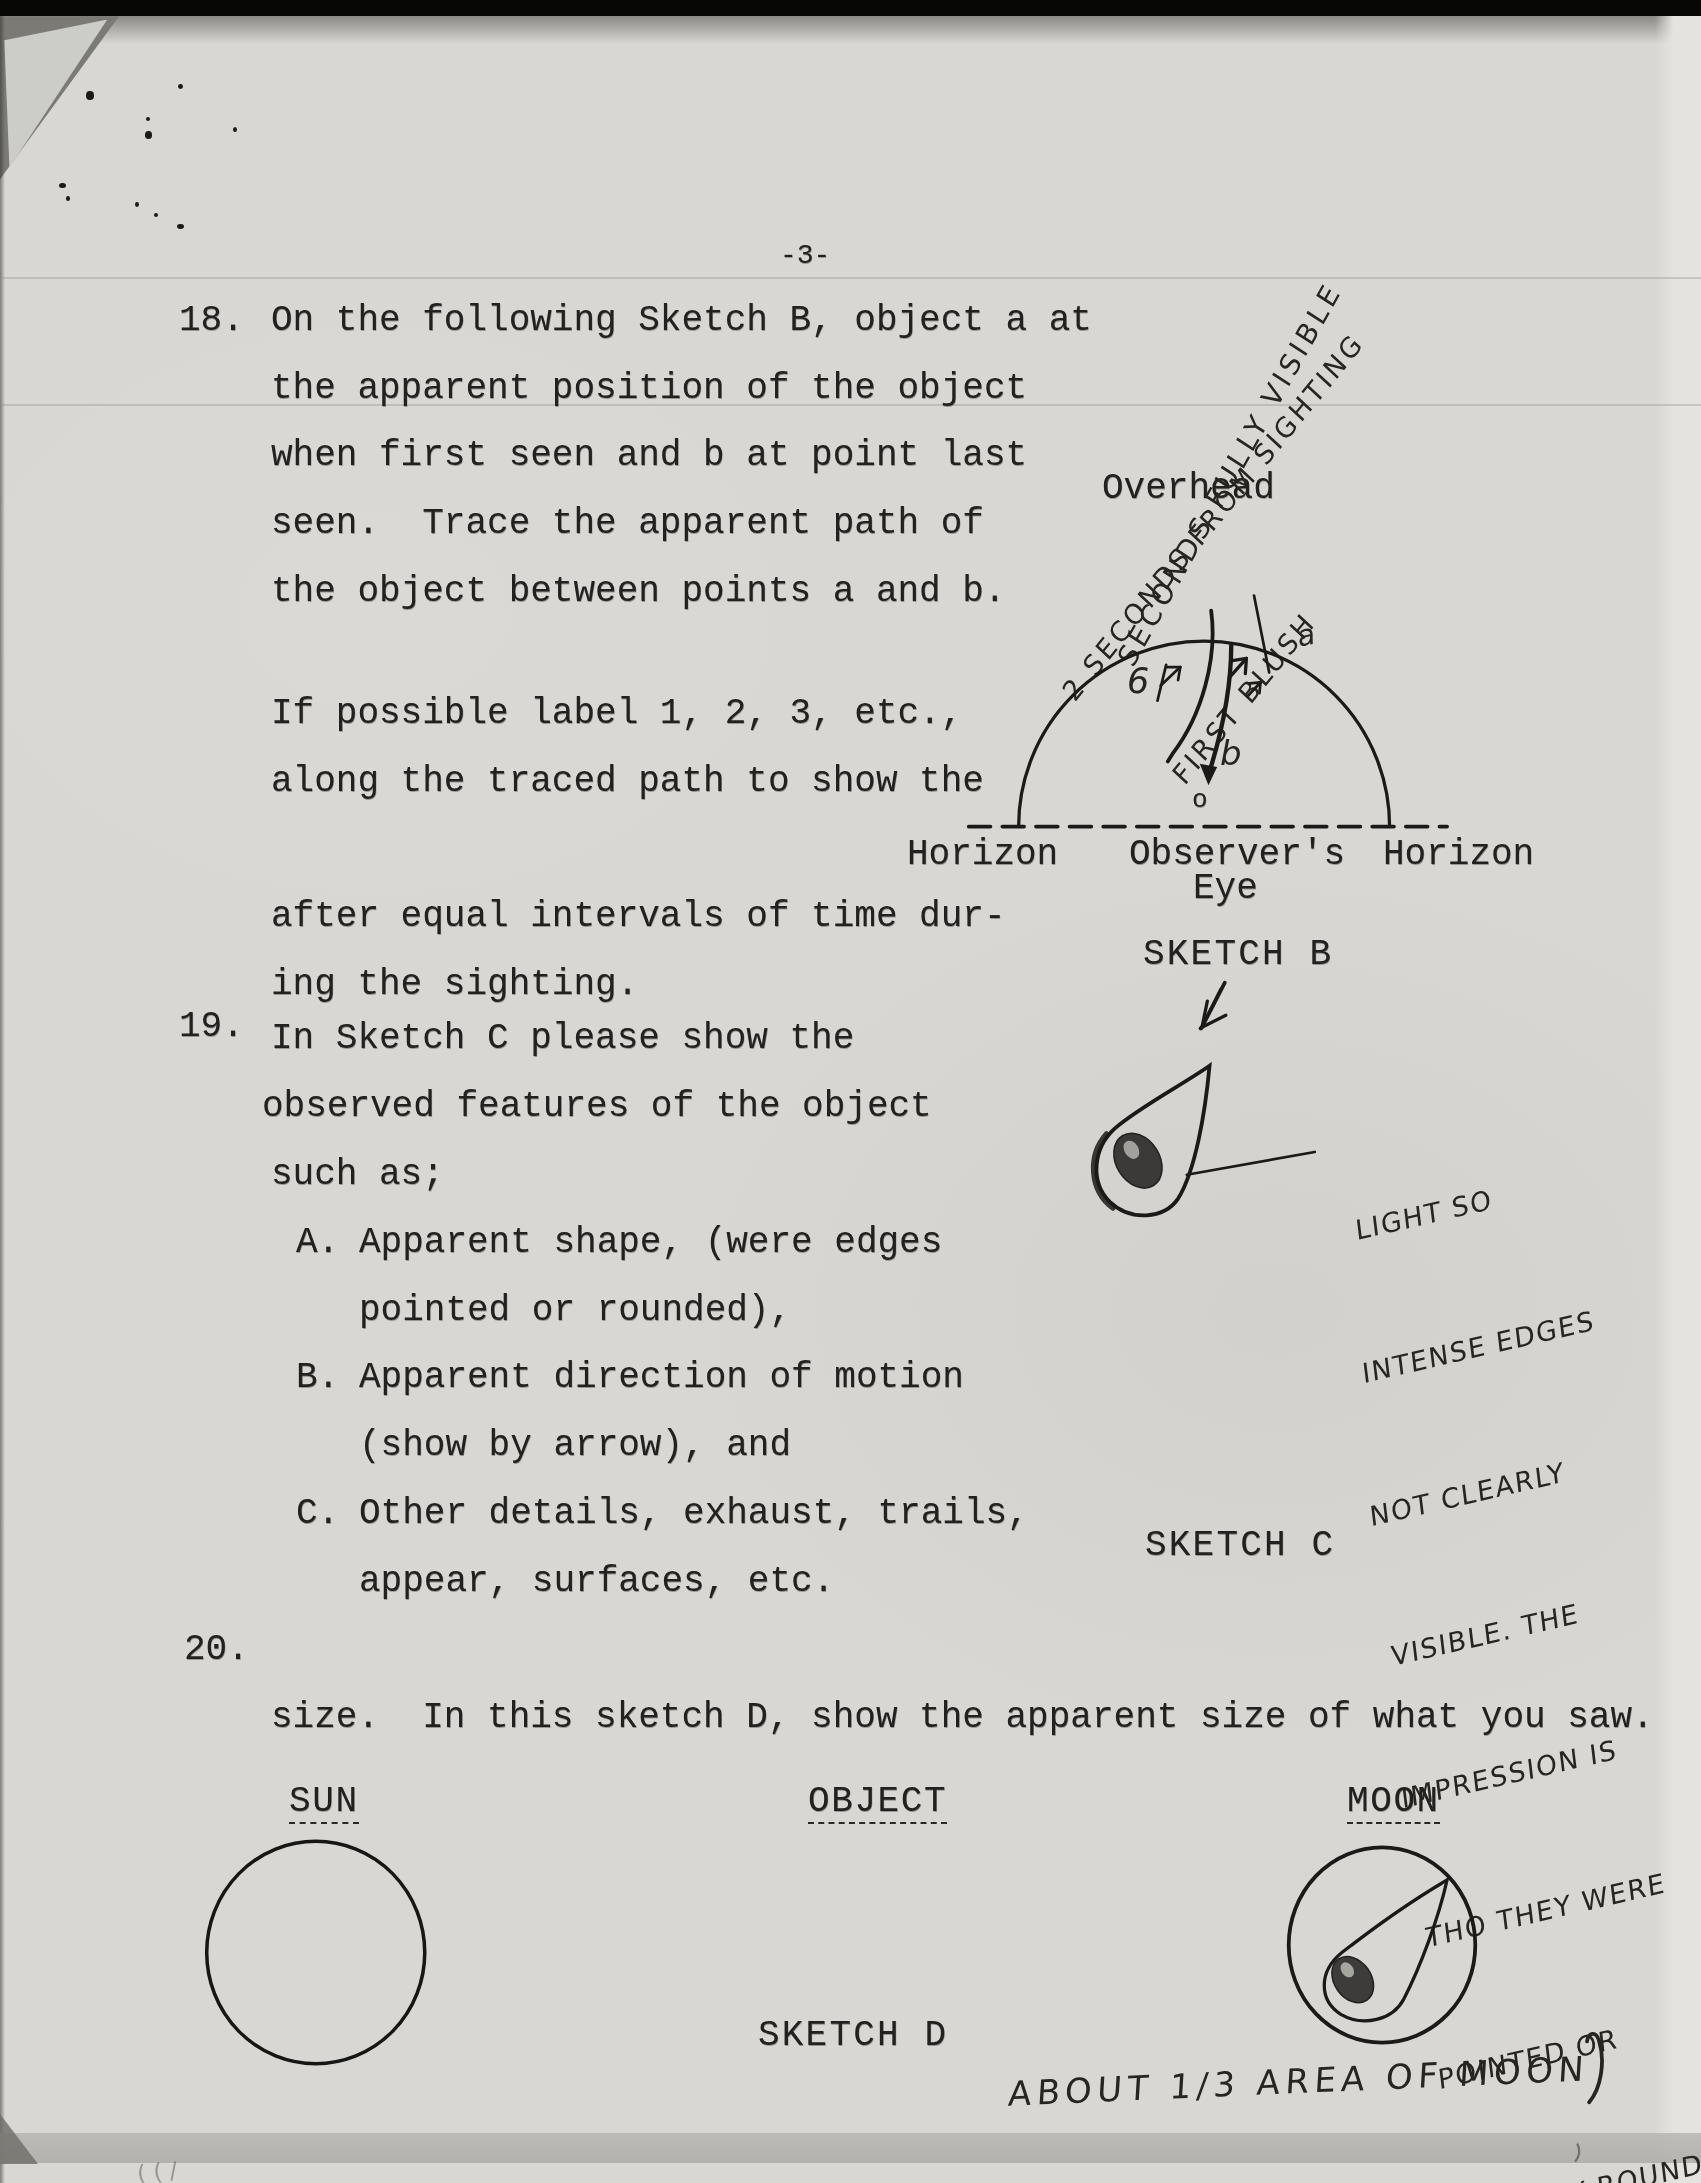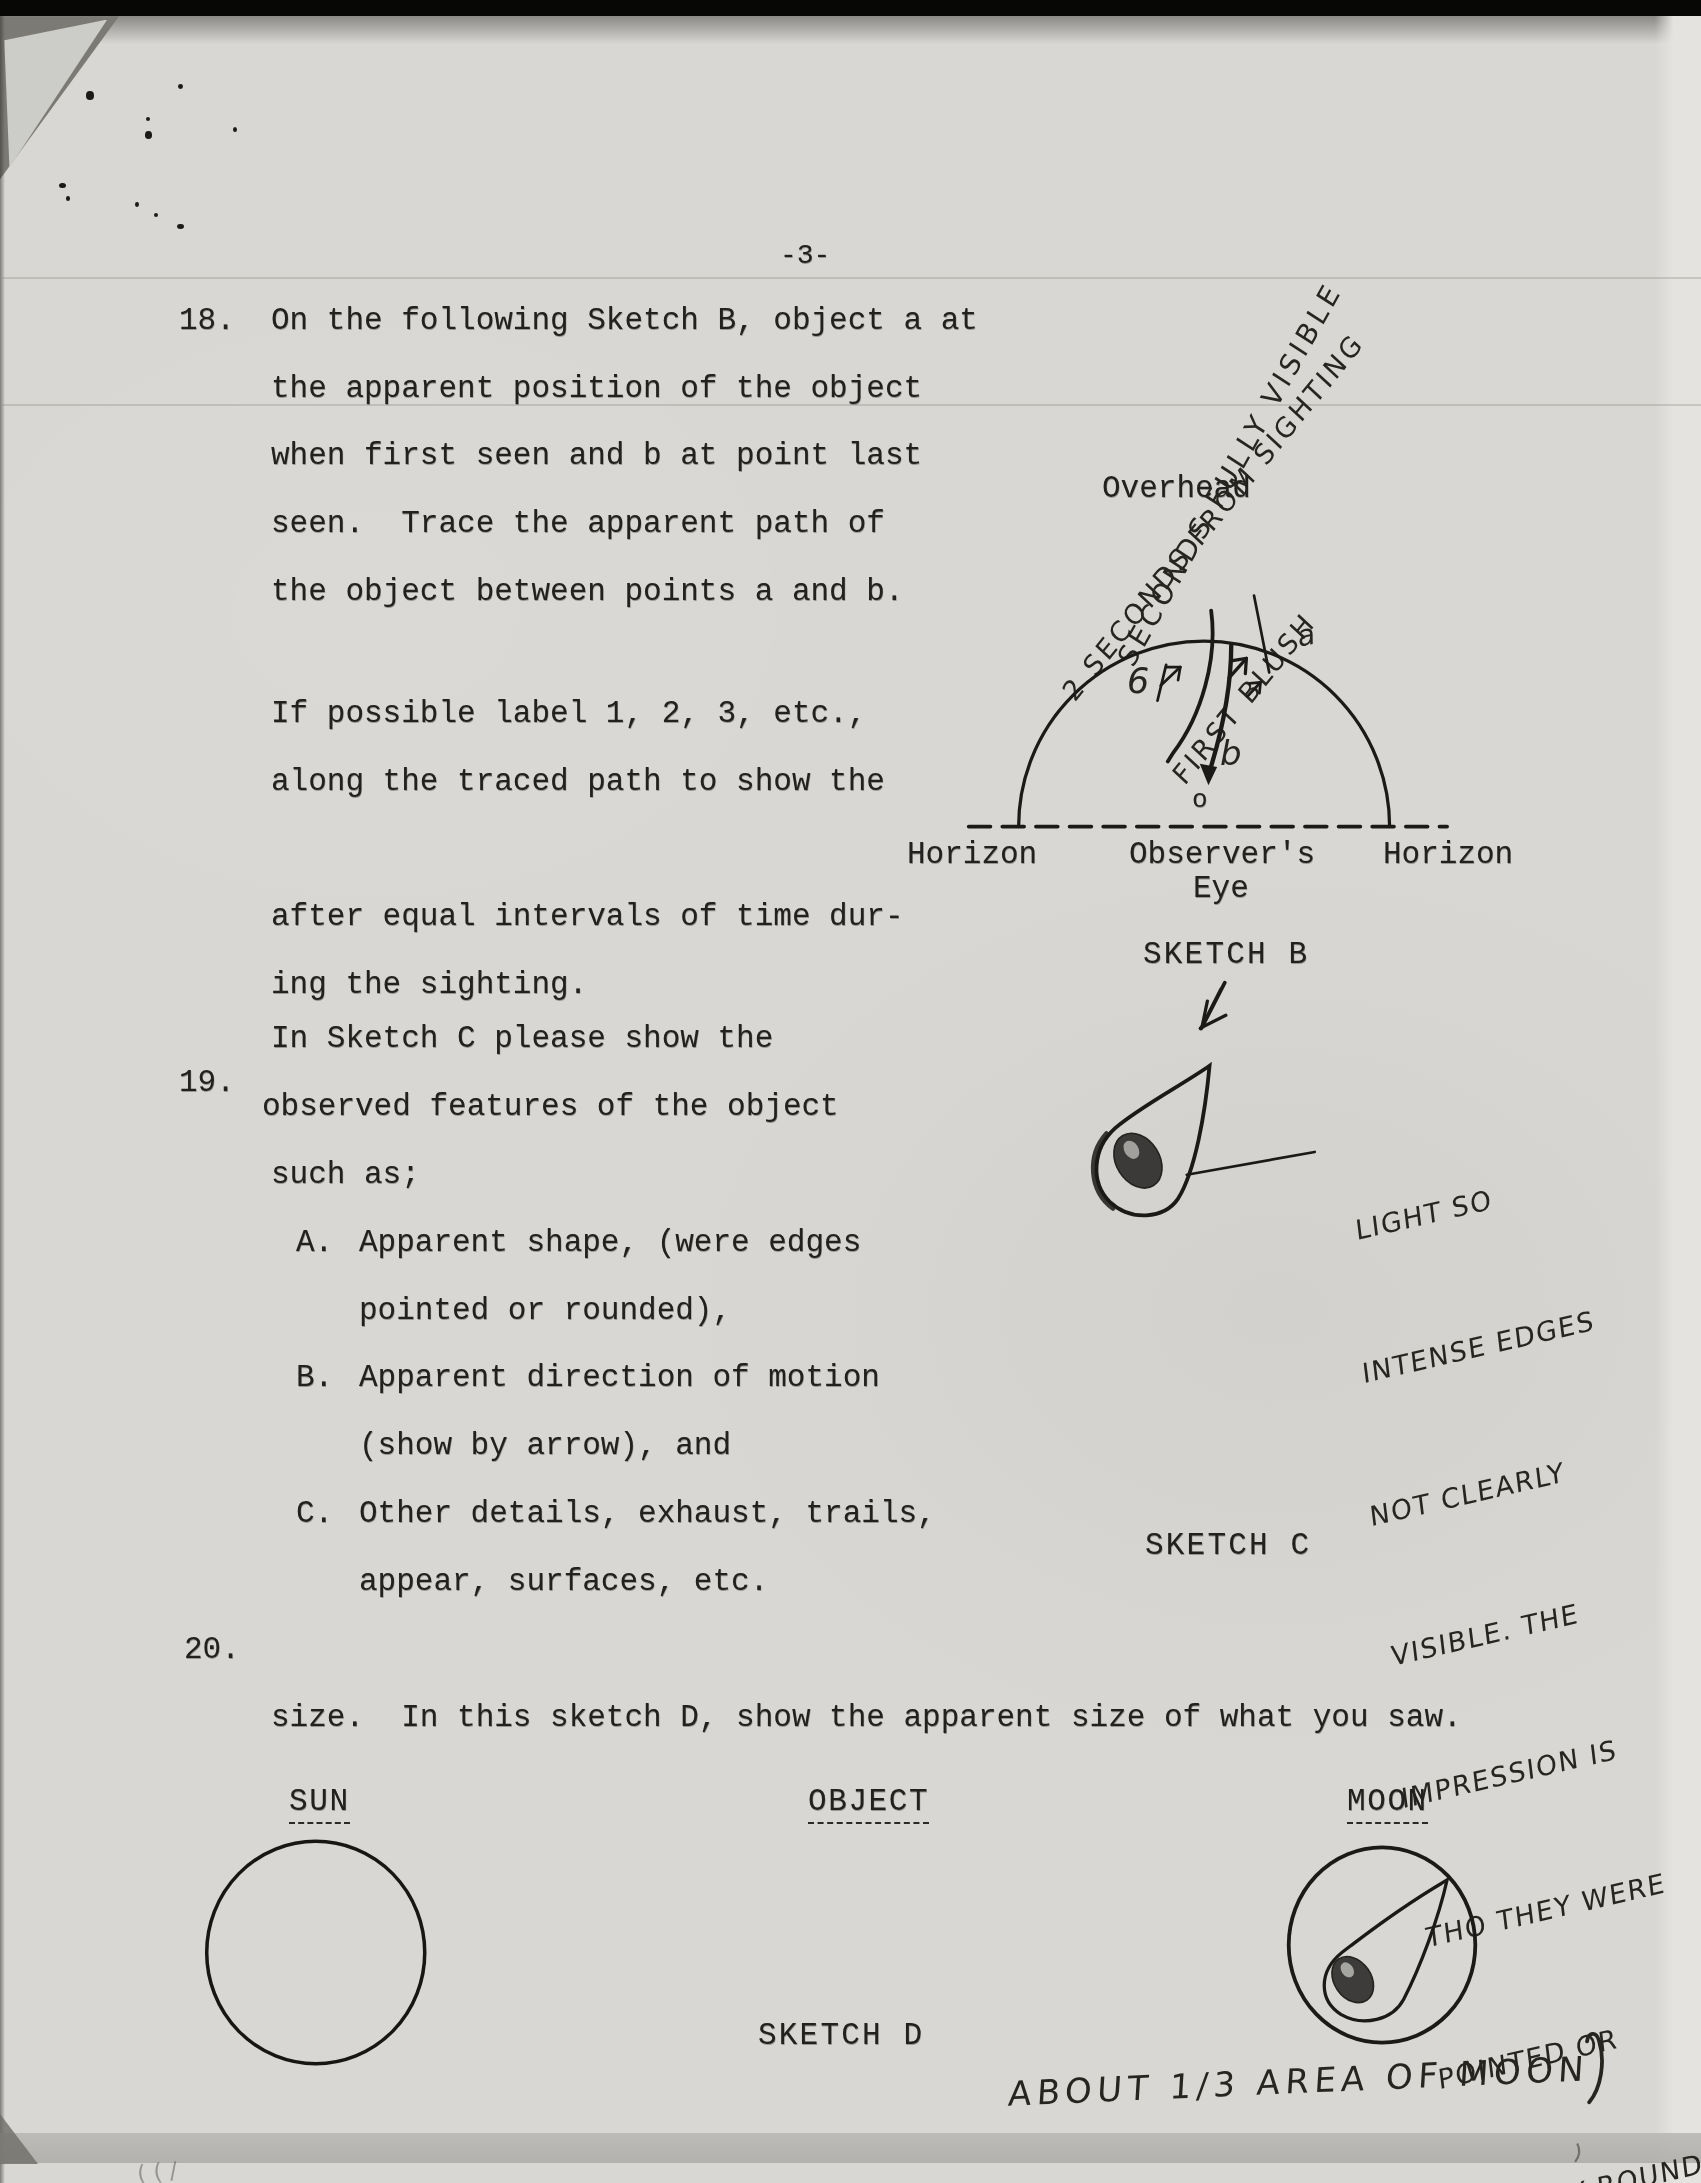--- a/index.html
+++ b/index.html
@@ -11,21 +11,21 @@
   .page{
     position:absolute;inset:0;
     background:
       radial-gradient(759px 542px at 22% 28%, rgba(255,255,255,0.05), rgba(255,255,255,0) 70%),
       radial-gradient(868px 651px at 75% 60%, rgba(110,110,106,0.06), rgba(110,110,106,0) 70%),
       #d8d7d3;
   }
   .typed{
     position:absolute;
     font-family:"Liberation Mono", monospace;
-    font-size:31px;line-height:33px;color:#22211f;
+    font-size:36px;line-height:33px;color:#22211f;
     white-space:pre;
     text-shadow:0.5px 0.5px 0.5px rgba(30,30,28,0.35);
   }
   .hand{
     position:absolute;
     font-family:"DejaVu Sans", sans-serif;
     color:#26251f;
     white-space:pre;
   }
   .underlined{border-bottom:2.7px dashed #2a2926;padding-bottom:4.3px;letter-spacing:1.6px;}
@@ -81,21 +81,21 @@
   <div class="typed" style="left:271px;top:304px">On the following Sketch B, object a at</div>
   <div class="typed" style="left:271px;top:372px">the apparent position of the object</div>
   <div class="typed" style="left:271px;top:439px">when first seen and b at point last</div>
   <div class="typed" style="left:271px;top:575px">the object between points a and b.</div>
   <div class="typed" style="left:271px;top:507px">seen.  Trace the apparent path of</div>
   <div class="typed" style="left:271px;top:697px">If possible label 1, 2, 3, etc.,</div>
   <div class="typed" style="left:271px;top:765px">along the traced path to show the</div>
   <div class="typed" style="left:271px;top:900px">after equal intervals of time dur-</div>
   <div class="typed" style="left:271px;top:968px">ing the sighting.</div>
 
-  <div class="typed" style="left:179px;top:1066px">19.</div>
+  <div class="typed" style="left:179px;top:1010px">19.</div>
   <div class="typed" style="left:271px;top:1022px">In Sketch C please show the</div>
   <div class="typed" style="left:262px;top:1090px">observed features of the object</div>
   <div class="typed" style="left:271px;top:1158px">such as;</div>
 
   <div class="typed" style="left:296px;top:1226px">A.</div>
   <div class="typed" style="left:359px;top:1226px">Apparent shape, (were edges</div>
   <div class="typed" style="left:359px;top:1294px">pointed or rounded),</div>
 
   <div class="typed" style="left:296px;top:1361px">B.</div>
   <div class="typed" style="left:359px;top:1361px">Apparent direction of motion</div>

